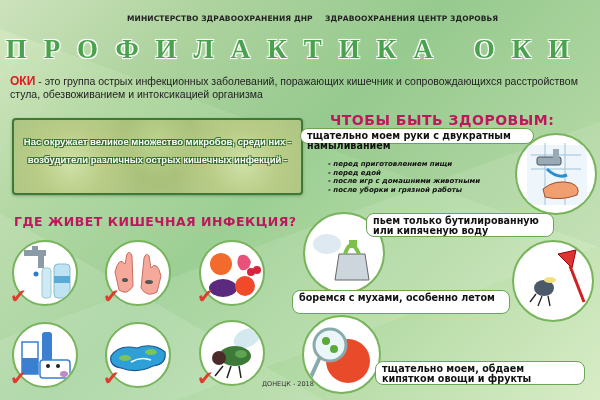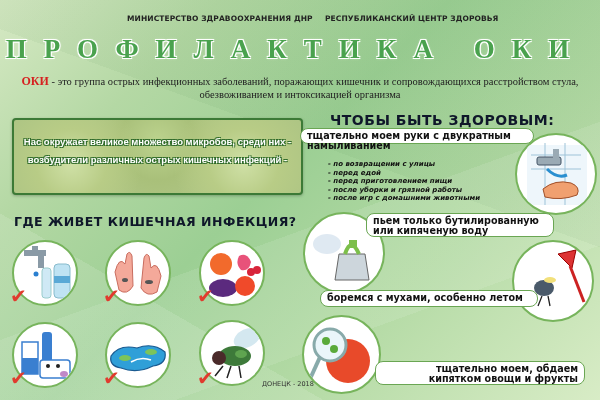--- a/index.html
+++ b/index.html
@@ -9,49 +9,49 @@
   .poly{position:absolute;inset:0;pointer-events:none;
     background:
       linear-gradient(30deg,rgba(255,255,255,0.12) 0 25%,transparent 25% 100%),
       linear-gradient(160deg,transparent 0 55%,rgba(255,255,255,0.10) 55% 75%,transparent 75%),
       linear-gradient(200deg,rgba(60,120,60,0.06) 0 40%,transparent 40%);}
   .abs{position:absolute;}
   .org{font-family:"DejaVu Sans",sans-serif;font-weight:bold;font-size:7.5px;color:#222;letter-spacing:0.1px;top:14px;}
   .title{top:34px;left:0;width:592px;text-align:center;font-family:Liberation Serif, serif;font-weight:bold;
     font-size:27px;letter-spacing:17px;color:#4aa24e;
     -webkit-text-stroke:0;text-shadow:0 0 1px #fff,0 0 1px #fff,1px 1px 0 #fff,-1px -1px 0 #fff,1px -1px 0 #fff,-1px 1px 0 #fff,0 0 3px #e8f5e0;}
-  .intro{top:75px;left:10px;width:580px;text-align:center;font-family:Liberation Serif, serif;font-size:10.5px;line-height:13px;color:#222;}
+  .intro{top:75px;left:10px;width:580px;text-align:left;font-family:Liberation Sans, sans-serif;font-size:10.5px;line-height:13px;color:#222;}
   .intro .oki{color:#d62020;font-weight:bold;font-size:12px;}
   .microbe-box{top:118px;left:12px;width:287px;height:73px;border:2px solid #3c7a36;border-radius:4px;
     background:radial-gradient(circle at 20% 60%,#cfe0a6 0,#b8cc86 15%,transparent 30%),
                radial-gradient(circle at 80% 60%,#cfe0a6 0,#b8cc86 15%,transparent 30%),
                radial-gradient(circle at 50% 30%,#bcd38e 0,#a9c07a 25%,transparent 45%),
                #aec584;
     box-shadow:0 1px 3px rgba(0,0,0,0.25);}
   .microbe-text{font-family:Liberation Sans, sans-serif;font-weight:bold;font-size:9.5px;line-height:18px;color:#fff;text-align:center;padding-top:13px;
     text-shadow:1px 1px 0 #2e6a2a,-1px -1px 0 #2e6a2a,1px -1px 0 #2e6a2a,-1px 1px 0 #2e6a2a;}
-  .h-red{font-family:"DejaVu Sans",sans-serif;font-weight:bold;color:#0f172a;}
+  .h-red{font-family:"DejaVu Sans",sans-serif;font-weight:bold;color:#be185d;}
   .where{top:214px;left:14px;font-size:12.5px;letter-spacing:0.5px;}
   .health{top:112px;left:330px;font-size:14px;letter-spacing:0.5px;}
   .icon-circle{position:absolute;width:62px;height:62px;border-radius:50%;background:#fff;border:2px solid #77b45c;overflow:hidden;}
   .check{position:absolute;color:#e03b2e;font-size:20px;font-weight:bold;line-height:1;}
   .pill{position:absolute;background:#fff;border:1.5px solid #6aa653;border-radius:8px;
     font-family:"DejaVu Sans",sans-serif;font-weight:bold;font-size:9.6px;line-height:10px;color:#111;padding:2px 6px;box-sizing:border-box;}
   .bullets{top:160px;left:328px;font-family:"DejaVu Sans",sans-serif;font-style:italic;font-weight:bold;font-size:7px;line-height:8.5px;color:#111;}
   .bullets div{white-space:nowrap;}
   .big-circle{position:absolute;border-radius:50%;background:#fff;border:2px solid #77b45c;overflow:hidden;}
   .footer{top:380px;left:262px;font-family:"DejaVu Sans",sans-serif;font-size:6.5px;color:#333;}
 </style>
 </head>
 <body>
 
 <div class="poly"></div>
 
 <div class="abs org" style="left:127px;">МИНИСТЕРСТВО ЗДРАВООХРАНЕНИЯ ДНР</div>
-<div class="abs org" style="left:325px;">РЕСПУБЛИКАНСКИЙ ЦЕНТР ЗДОРОВЬЯ</div>
+<div class="abs org" style="left:325px;">ЗДРАВООХРАНЕНИЯ ЦЕНТР ЗДОРОВЬЯ</div>
 <div class="abs title">ПРОФИЛАКТИКА ОКИ</div>
 
 <div class="abs intro"><span class="oki">ОКИ</span><span> - это группа острых инфекционных заболеваний, поражающих кишечник и сопровождающихся расстройством стула, обезвоживанием и интоксикацией организма</span></div>
 
 <div class="abs microbe-box">
   <div class="microbe-text">
     <div>Нас окружает великое множество микробов, среди них -</div>
     <div>возбудители различных острых кишечных инфекций -</div>
   </div>
 </div>
@@ -126,25 +126,24 @@
   </svg>
 </div>
 <div class="check" style="left:197px;top:368px;">✔</div>
 
 <div class="abs footer">ДОНЕЦК - 2018</div>
 
 <div class="abs h-red health">ЧТОБЫ БЫТЬ ЗДОРОВЫМ:</div>
 
 <div class="pill" style="left:300px;top:128px;width:234px;height:16px;">тщательно моем руки с двукратным намыливанием</div>
 <div class="abs bullets">
-  <div>- по возвращении с улицы</div>
+  <div>- перед приготовлением пищи</div>
   <div>- перед едой</div>
-  <div>- перед приготовлением пищи</div>
+  <div>- после игр с домашними животными</div>
   <div>- после уборки и грязной работы</div>
-  <div>- после игр с домашними животными</div>
 </div>
 <div class="big-circle" style="left:515px;top:133px;width:78px;height:78px;">
   <svg width="78" height="78" viewBox="0 0 78 78">
     <rect x="10" y="10" width="60" height="60" fill="#eef6fb"></rect>
     <path d="M14 20 L64 20 M14 34 L64 34 M28 8 L28 70 M48 8 L48 70" stroke="#9ec3d8" stroke-width="1"></path>
     <rect x="20" y="22" width="24" height="8" rx="2" fill="#9aaab4" stroke="#456" stroke-width="1"></rect>
     <rect x="36" y="14" width="6" height="10" fill="#9aaab4"></rect>
     <path d="M30 34 Q40 44 50 40" stroke="#2a8fd0" stroke-width="3" fill="none"></path>
     <path d="M26 54 Q38 44 54 48 Q64 52 60 60 Q44 66 28 62 Z" fill="#f0a070" stroke="#a0502a" stroke-width="1"></path>
   </svg>
@@ -162,24 +161,24 @@
 
 <div class="big-circle" style="left:512px;top:240px;width:78px;height:78px;">
   <svg width="78" height="78" viewBox="0 0 78 78">
     <path d="M44 12 L62 8 L58 26 Z" fill="#d33" stroke="#900" stroke-width="1"></path>
     <path d="M56 24 L70 60" stroke="#c22" stroke-width="3"></path>
     <ellipse cx="30" cy="46" rx="10" ry="8" fill="#4a5a6a"></ellipse>
     <ellipse cx="36" cy="38" rx="6" ry="3" fill="#f2e07a"></ellipse>
     <path d="M22 52 L16 60 M28 54 L24 64 M34 54 L36 64" stroke="#222" stroke-width="1.3"></path>
   </svg>
 </div>
-<div class="pill" style="left:320px;top:290px;width:218px;height:17px;">боремся с мухами, особенно летом</div>
+<div class="pill" style="left:292px;top:290px;width:218px;height:24px;">боремся с мухами, особенно летом</div>
 
 <div class="big-circle" style="left:302px;top:315px;width:75px;height:75px;">
   <svg width="75" height="75" viewBox="0 0 75 75">
     <circle cx="44" cy="44" r="22" fill="#e84a2a"></circle>
     <circle cx="26" cy="28" r="16" fill="#eaf6fa" stroke="#8aa" stroke-width="3"></circle>
     <circle cx="22" cy="24" r="4" fill="#5aaa3a"></circle>
       <circle cx="30" cy="32" r="4" fill="#5aaa3a"></circle>
     <path d="M16 40 L6 62" stroke="#8aa" stroke-width="4"></path>
   </svg>
 </div>
-<div class="pill" style="left:375px;top:361px;width:210px;height:24px;text-align:right;">тщательно моем, обдаем кипятком овощи и фрукты</div>
+<div class="pill" style="left:375px;top:361px;width:210px;height:24px;">тщательно моем, обдаем кипятком овощи и фрукты</div>
 
 </body></html>

